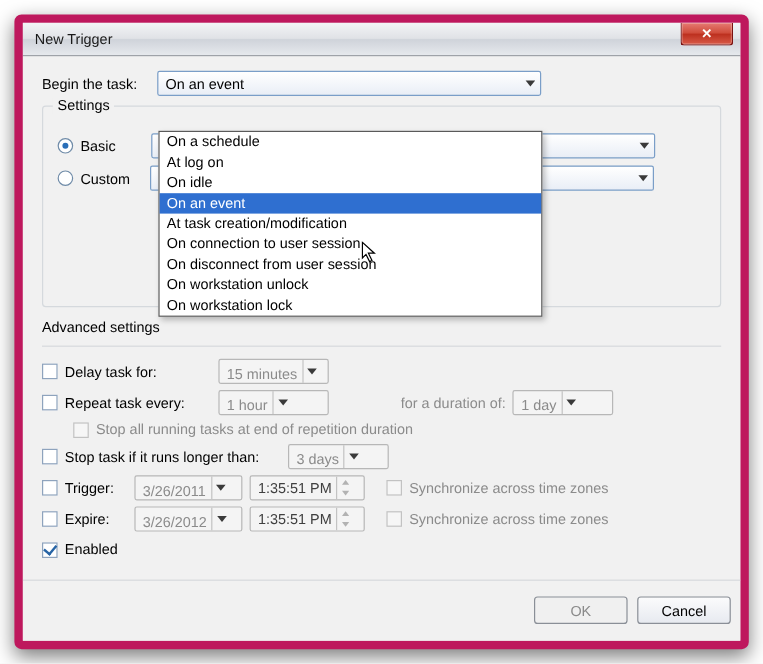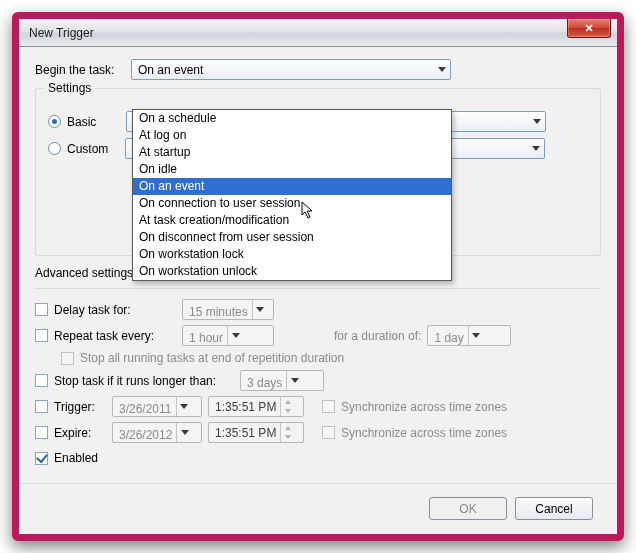--- a/index.html
+++ b/index.html
@@ -124,21 +124,21 @@
   }
   .spinner.disabled { color: #404040; background: #f4f4f4; }
   .spinner .val { padding: 0 4px 0 6px; display: flex; align-items: center; white-space: nowrap; }
   .spinner .sbtns { width: 15px; border-left: 1px solid #c3c3c3; display: flex; flex-direction: column; }
   .spinner .sbtn { flex: 1; display: flex; align-items: center; justify-content: center; }
   .tri-u { width:0;height:0;border-left:3px solid transparent;border-right:3px solid transparent;border-bottom:4px solid #6a6a6a; }
   .tri-d { width:0;height:0;border-left:3px solid transparent;border-right:3px solid transparent;border-top:4px solid #6a6a6a; }
   .disabled .tri-u { border-bottom-color: #b2b2b2; }
   .disabled .tri-d { border-top-color: #b2b2b2; }
   .btnbar {
-    position: absolute; right: 24px; bottom: 14px;
+    position: absolute; right: 8px; bottom: 14px;
     display: flex; gap: 8px;
   }
   .winbtn {
     min-width: 78px; height: 23px;
     border: 1px solid #8a8f97; border-radius: 3px;
     background: linear-gradient(#fbfbfc, #e7eaf0);
     display: flex; align-items: center; justify-content: center;
     font-size: 12px;
   }
   .winbtn.disabled { color: #8a8a8a; background: #f0f0f0; }
@@ -207,28 +207,27 @@
         <div class="combo" style="width:420px;margin-left:17px">
           <span></span>
           <span class="arrow-down"></span>
         </div>
       </div>
     </div>
 
     <div class="popup" id="dd-popup">
         <div class="opt">On a schedule</div>
         <div class="opt">At log on</div>
-        <div class="opt">At startup</div>
         <div class="opt">On idle</div>
         <div class="opt sel">On an event</div>
+        <div class="opt">At task creation/modification</div>
         <div class="opt">On connection to user session</div>
-        <div class="opt">At task creation/modification</div>
         <div class="opt">On disconnect from user session</div>
+        <div class="opt">On workstation unlock</div>
         <div class="opt">On workstation lock</div>
-        <div class="opt">On workstation unlock</div>
       </div>
     <svg class="cursor" width="16" height="20">
       <path d="M1 1 L1 14 L4 11 L7 17 L9 16 L6 10 L11 10 Z" fill="#fff" stroke="#000" stroke-width="1"></path>
     </svg>
 
     <div class="adv-label">Advanced settings</div>
     <div class="hr"></div>
 
     <div class="adv-row">
       <span class="checkbox"></span>

